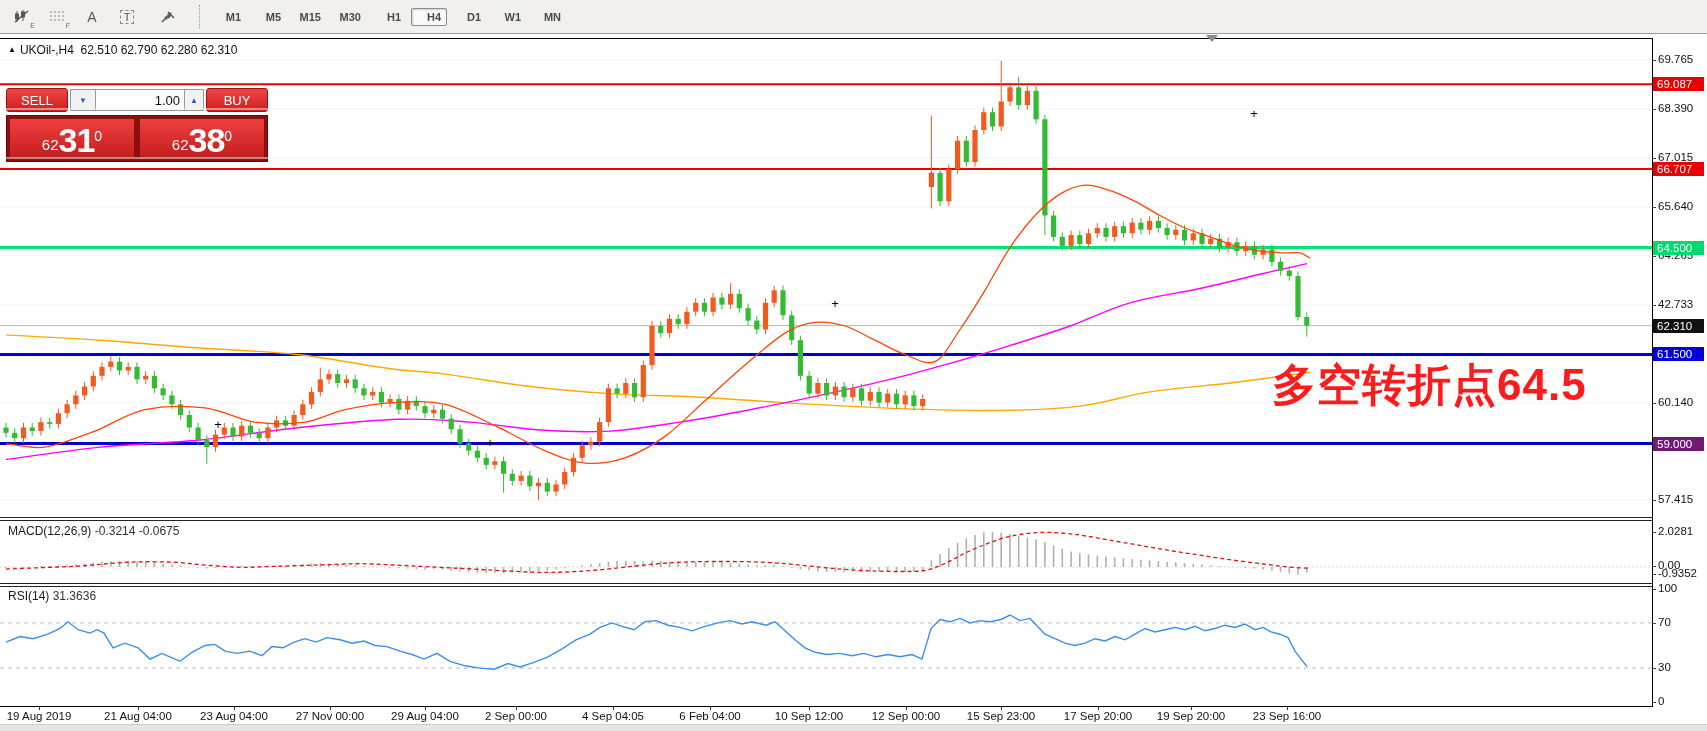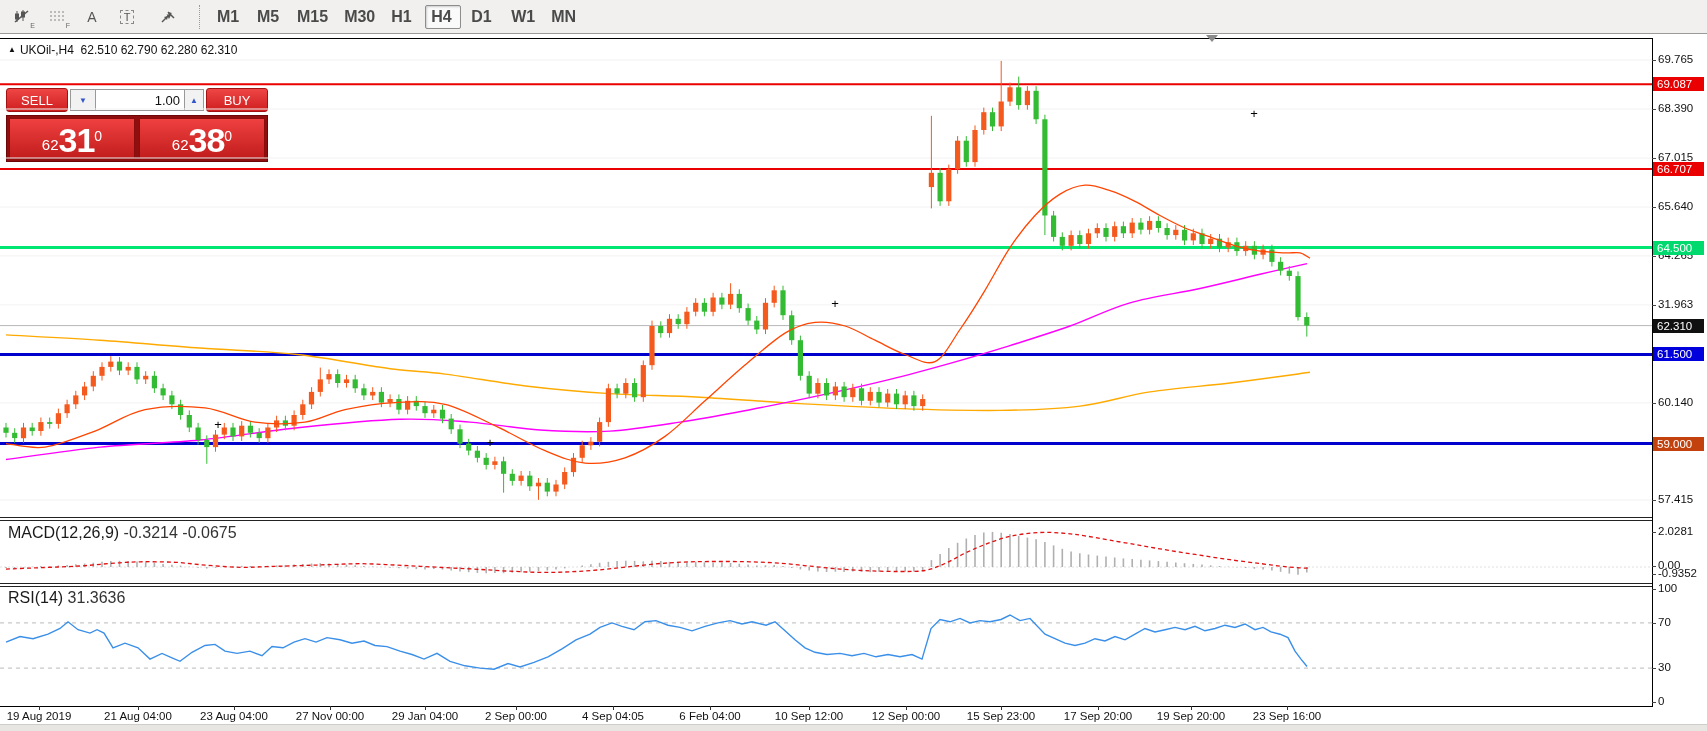--- a/index.html
+++ b/index.html
@@ -5,38 +5,38 @@
   html,body{margin:0;padding:0;background:#fff;}
   #app{position:relative;width:1707px;height:731px;background:#fff;overflow:hidden;
        font-family:"Liberation Sans",sans-serif;-webkit-font-smoothing:antialiased;}
   
   .toolbar{position:absolute;left:0;top:0;width:1707px;height:33px;background:#f1f0ee;
            border-bottom:1px solid #9a9a9a;display:flex;align-items:center;}
   .tb-icon{width:26px;height:22px;margin-left:9px;display:flex;align-items:center;justify-content:center;
            color:#555;font-size:13px;position:relative;cursor:pointer;}
   .tb-sub{position:absolute;right:0;bottom:-1px;font-size:7px;color:#666;}
   .tb-sep{width:1px;height:24px;margin:0 8px 0 12px;border-left:1px dotted #9a9a9a;}
-  .tf-btn{min-width:24px;padding:2px 5px;margin:0 2px;font-size:16px;font-weight:bold;color:#4a4a4a;
-          text-align:left;border:1px solid transparent;border-radius:2px;cursor:pointer;}
+  .tf-btn{min-width:24px;padding:2px 5px;margin:0 2px;font-size:11px;font-weight:bold;color:#4a4a4a;
+          text-align:right;border:1px solid transparent;border-radius:2px;cursor:pointer;}
   .tf-btn.active{background:#fafafa;border:1px solid #8d8d8d;box-shadow:inset 1px 1px 2px rgba(0,0,0,.18);}
   .boxT{border:1px dashed #888;padding:0 3px;font-size:11px;}
   
   .plot-border-top{position:absolute;left:0;top:38px;width:1652px;height:1px;background:#000;}
   .plot-border-right{position:absolute;left:1652px;top:38px;width:1px;height:669px;background:#000;}
   .sep1a{position:absolute;left:0;top:517px;width:1652px;height:1px;background:#222;}
   .sep1b{position:absolute;left:0;top:520px;width:1652px;height:1px;background:#222;}
   .sep2a{position:absolute;left:0;top:583px;width:1652px;height:1px;background:#222;}
   .sep2b{position:absolute;left:0;top:586px;width:1652px;height:1px;background:#222;}
   .time-axis-line{position:absolute;left:0;top:706px;width:1652px;height:1px;background:#000;}
   .bottom-strip{position:absolute;left:0;top:724px;width:1707px;height:7px;background:#e8e6e3;border-top:1px solid #cfcdc9;}
   svg{position:absolute;overflow:visible;}
   
   .chart-header{position:absolute;left:8px;top:43px;font-size:12px;color:#111;}
   .hdr-tri{font-size:8px;vertical-align:2px;margin-right:4px;}
-  .ind-label{position:absolute;left:8px;font-size:16px;color:#1a1a1a;}
+  .ind-label{position:absolute;left:8px;font-size:12px;color:#1a1a1a;}
   .axis-label{position:absolute;left:1658px;font-size:11.5px;color:#111;white-space:nowrap;}
   .axis-tick{position:absolute;left:1652px;width:4px;height:1px;background:#444;}
   .axis-badge{position:absolute;left:1653px;width:51px;height:14px;font-size:11.5px;color:#fff;
               display:flex;align-items:center;padding-left:4px;box-sizing:border-box;}
   .time-label{position:absolute;top:710px;font-size:11.5px;color:#111;transform:translateX(-50%);white-space:nowrap;}
   .time-tick{position:absolute;top:706px;width:1px;height:4px;background:#333;}
   
   .trade{position:absolute;left:6px;top:44px;width:246px;margin-top:44px;}
   .trade-row{position:relative;height:25px;}
   .btn-sell,.btn-buy{position:absolute;top:0;height:24px;border-radius:3px;color:#fff;font-size:13px;
@@ -652,44 +652,45 @@
       <line x1="1298.0" y1="46.0" x2="1298.0" y2="53.8" stroke="#b0b0b0" stroke-width="1.6"></line>
       <line x1="1306.8" y1="46.0" x2="1306.8" y2="51.5" stroke="#b0b0b0" stroke-width="1.6"></line>
       <path d="M6,48.076C11.7,47.8 27.7,47.2 40.0,46.7C52.3,46.2 68.3,45.7 80.0,45.0C91.7,44.3 100.0,43.2 110.0,42.5C120.0,41.8 129.2,41.0 140.0,40.8C150.8,40.6 163.8,40.8 175.0,41.3C186.2,41.9 196.2,43.4 207.0,44.3C217.8,45.1 229.5,46.1 240.0,46.3C250.5,46.5 260.0,45.8 270.0,45.5C280.0,45.2 290.0,44.9 300.0,44.6C310.0,44.3 320.0,43.9 330.0,43.6C340.0,43.3 350.0,42.7 360.0,42.7C370.0,42.7 380.0,43.3 390.0,43.8C400.0,44.2 410.0,44.8 420.0,45.3C430.0,45.8 440.0,46.3 450.0,46.9C460.0,47.4 470.0,47.9 480.0,48.4C490.0,49.0 500.0,49.7 510.0,50.2C520.0,50.6 530.0,51.2 540.0,51.4C550.0,51.5 560.0,51.3 570.0,50.8C580.0,50.4 590.0,49.6 600.0,48.8C610.0,47.9 620.0,46.7 630.0,45.7C640.0,44.6 650.0,43.3 660.0,42.5C670.0,41.7 680.0,41.2 690.0,40.8C700.0,40.5 710.0,40.5 720.0,40.5C730.0,40.5 740.0,40.5 750.0,40.8C760.0,41.1 770.0,41.5 780.0,42.2C790.0,42.9 800.0,44.2 810.0,45.1C820.0,46.1 830.0,47.3 840.0,48.1C850.0,48.9 860.0,49.4 870.0,49.8C880.0,50.2 890.8,50.6 900.0,50.5C909.2,50.4 917.5,50.8 925.0,49.5C932.5,48.1 938.3,45.4 945.0,42.5C951.7,39.7 958.3,35.3 965.0,32.2C971.7,29.0 978.3,26.1 985.0,23.5C991.7,20.9 998.3,18.4 1005.0,16.6C1011.7,14.8 1018.3,13.6 1025.0,12.8C1031.7,11.9 1038.3,11.5 1045.0,11.4C1051.7,11.3 1058.3,11.7 1065.0,12.3C1071.7,12.8 1077.5,13.7 1085.0,14.9C1092.5,16.0 1100.8,17.6 1110.0,19.2C1119.2,20.8 1130.0,22.6 1140.0,24.4C1150.0,26.1 1160.0,27.9 1170.0,29.6C1180.0,31.2 1190.0,32.7 1200.0,34.2C1210.0,35.8 1220.0,37.4 1230.0,38.7C1240.0,40.1 1250.8,41.4 1260.0,42.5C1269.2,43.7 1278.3,44.9 1285.0,45.7C1291.7,46.4 1295.8,46.6 1300.0,46.9C1304.2,47.1 1308.3,47.2 1310.0,47.2" fill="none" stroke="#e01010" stroke-width="1.3" stroke-dasharray="4,3"></path>
     </svg>
   <svg id="rsi-svg" width="1652" height="119" style="left:0;top:587px">
       <line x1="0" y1="35.9" x2="1652" y2="35.9" stroke="#bbb" stroke-width="1" stroke-dasharray="4,4"></line>
       <line x1="0" y1="81.1" x2="1652" y2="81.1" stroke="#bbb" stroke-width="1" stroke-dasharray="4,4"></line>
       <polyline points="6.0,55.1 20.0,49.5 33.0,51.7 48.0,47.2 60.0,41.5 68.0,34.8 78.0,42.7 90.0,46.1 97.0,42.7 104.0,46.1 113.0,60.8 125.0,56.2 138.0,60.8 150.0,72.1 162.0,66.4 172.0,70.9 180.0,74.3 192.0,65.3 205.0,58.5 215.0,57.4 225.0,64.1 237.0,66.4 250.0,64.1 262.0,68.7 272.0,59.6 283.0,60.8 294.0,55.1 305.0,51.7 316.0,55.1 327.0,50.6 340.0,52.8 352.0,56.2 364.0,54.0 375.0,58.5 387.0,59.6 400.0,64.1 412.0,67.5 424.0,72.1 437.0,66.4 450.0,74.3 465.0,78.8 480.0,81.1 494.0,82.2 508.0,76.6 520.0,80.0 534.0,75.4 548.0,69.8 562.0,61.9 576.0,52.8 590.0,47.2 600.0,40.4 612.0,35.9 622.0,39.3 634.0,42.7 645.0,34.8 656.0,33.6 668.0,38.2 680.0,40.4 692.0,43.8 705.0,39.3 718.0,35.9 730.0,33.6 742.0,37.0 752.0,34.8 766.0,38.2 775.0,34.8 785.0,43.8 795.0,52.8 805.0,60.8 815.0,65.3 827.0,67.5 840.0,66.4 852.0,68.7 864.0,66.4 876.0,69.8 888.0,67.5 900.0,69.8 912.0,67.5 922.0,72.1 931.0,41.5 940.0,32.5 950.0,34.8 960.0,31.4 970.0,35.9 980.0,33.6 990.0,34.8 1001.0,32.5 1010.0,28.0 1020.0,33.6 1030.0,31.4 1045.0,47.2 1055.0,51.7 1065.0,56.2 1075.0,58.5 1085.0,56.2 1095.0,51.7 1105.0,54.0 1115.0,49.5 1125.0,52.8 1135.0,47.2 1145.0,41.5 1155.0,44.9 1165.0,42.7 1175.0,40.4 1185.0,42.7 1195.0,39.3 1205.0,43.8 1215.0,41.5 1225.0,38.2 1235.0,40.4 1245.0,37.0 1255.0,42.7 1263.0,40.4 1271.0,44.9 1280.0,47.2 1288.0,50.6 1295.0,64.1 1301.0,72.1 1307.0,79.5" fill="none" stroke="#3a8fe8" stroke-width="1.4"></polyline>
     </svg>
 
+  <div class="annotation" style="color: rgb(253, 27, 27);">多空转折点64.5</div>
 
   <div id="axis-layer">
       <div class="axis-tick" style="top:60px"></div>
       <div class="axis-label" style="top:53px">69.765</div>
       <div class="axis-tick" style="top:109px"></div>
       <div class="axis-label" style="top:102px">68.390</div>
       <div class="axis-tick" style="top:158px"></div>
       <div class="axis-label" style="top:151px">67.015</div>
       <div class="axis-tick" style="top:207px"></div>
       <div class="axis-label" style="top:200px">65.640</div>
       <div class="axis-tick" style="top:256px"></div>
       <div class="axis-label" style="top:249px">64.265</div>
       <div class="axis-tick" style="top:305px"></div>
-      <div class="axis-label" style="top:298px">31.963</div>
+      <div class="axis-label" style="top:298px">42.733</div>
       <div class="axis-tick" style="top:403px"></div>
       <div class="axis-label" style="top:396px">60.140</div>
       <div class="axis-tick" style="top:500px"></div>
       <div class="axis-label" style="top:493px">57.415</div>
       <div class="axis-badge" style="top:77px;background:#ea0000">69.087</div>
       <div class="axis-badge" style="top:162px;background:#ea0000">66.707</div>
       <div class="axis-badge" style="top:241px;background:#00d96e">64.500</div>
       <div class="axis-badge" style="top:319px;background:#101010">62.310</div>
       <div class="axis-badge" style="top:347px;background:#0000dd">61.500</div>
-      <div class="axis-badge" style="top:437px;background:#c2410c">59.000</div>
+      <div class="axis-badge" style="top:437px;background:#701a75">59.000</div>
       <div class="axis-tick" style="top:532px"></div>
       <div class="axis-label" style="top:525px">2.0281</div>
       <div class="axis-tick" style="top:566px"></div>
       <div class="axis-label" style="top:559px">0.00</div>
       <div class="axis-tick" style="top:574px"></div>
       <div class="axis-label" style="top:567px">-0.9352</div>
       <div class="axis-tick" style="top:589px"></div>
       <div class="axis-label" style="top:582px">100</div>
       <div class="axis-tick" style="top:623px"></div>
       <div class="axis-label" style="top:616px">70</div>
@@ -701,21 +702,21 @@
   <div id="time-layer">
       <div class="time-tick" style="left:39px"></div>
       <div class="time-label" style="left:39px">19 Aug 2019</div>
       <div class="time-tick" style="left:138px"></div>
       <div class="time-label" style="left:138px">21 Aug 04:00</div>
       <div class="time-tick" style="left:234px"></div>
       <div class="time-label" style="left:234px">23 Aug 04:00</div>
       <div class="time-tick" style="left:330px"></div>
       <div class="time-label" style="left:330px">27 Nov 00:00</div>
       <div class="time-tick" style="left:425px"></div>
-      <div class="time-label" style="left:425px">29 Jan 04:00</div>
+      <div class="time-label" style="left:425px">29 Aug 04:00</div>
       <div class="time-tick" style="left:516px"></div>
       <div class="time-label" style="left:516px">2 Sep 00:00</div>
       <div class="time-tick" style="left:613px"></div>
       <div class="time-label" style="left:613px">4 Sep 04:05</div>
       <div class="time-tick" style="left:710px"></div>
       <div class="time-label" style="left:710px">6 Feb 04:00</div>
       <div class="time-tick" style="left:809px"></div>
       <div class="time-label" style="left:809px">10 Sep 12:00</div>
       <div class="time-tick" style="left:906px"></div>
       <div class="time-label" style="left:906px">12 Sep 00:00</div>

